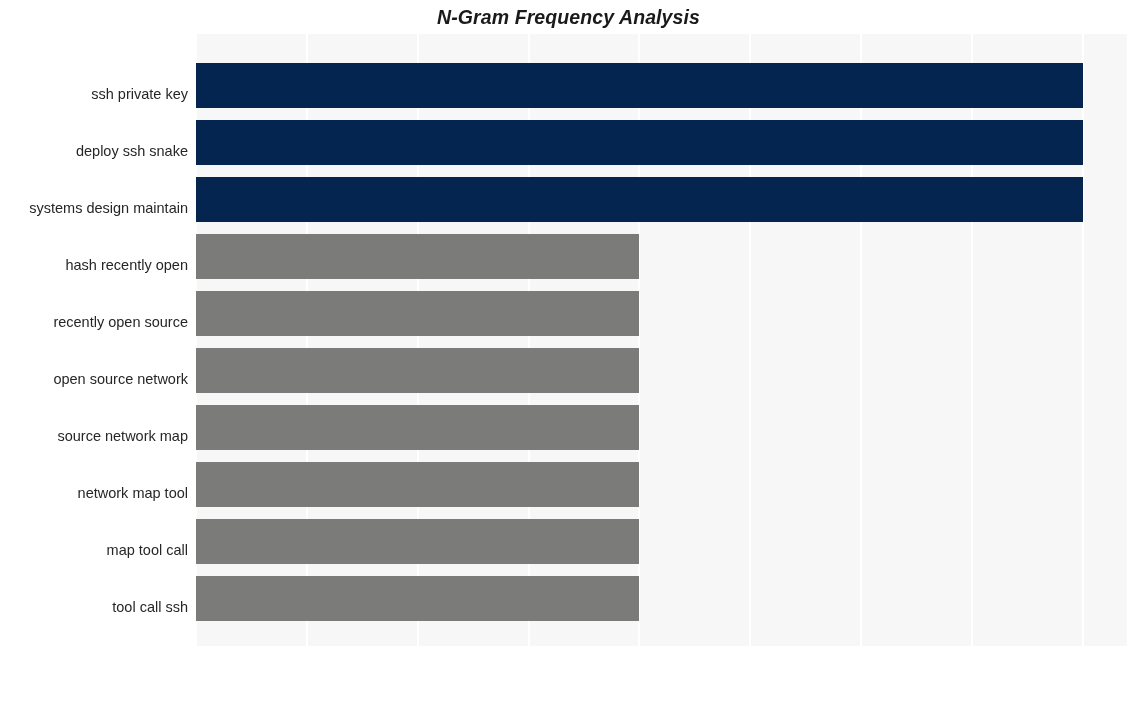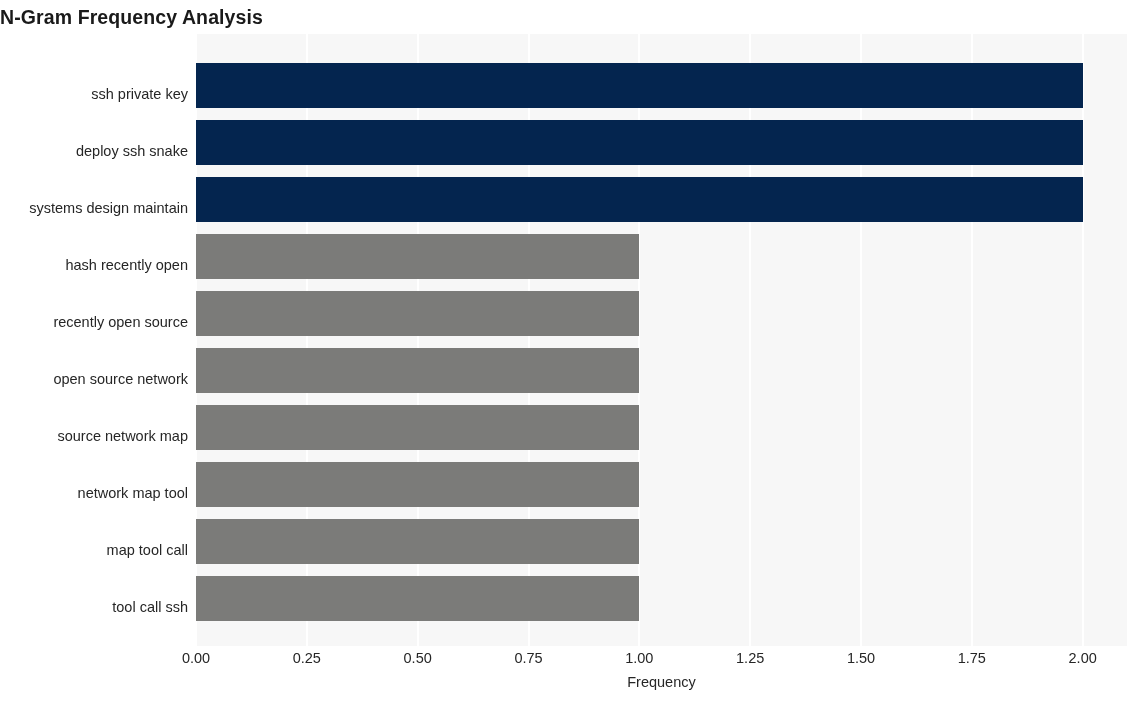--- a/index.html
+++ b/index.html
@@ -24,25 +24,27 @@
     height: 701px;
     background: #ffffff;
   }
 
   
   #chart-title {
     position: absolute;
     left: 0;
     top: 6px;
     width: 1137px;
+    text-align: center;
     font-size: 19.5px;
     font-weight: bold;
     color: #1a1a1a;
     letter-spacing: 0.1px;
     white-space: nowrap;
+    font-style: italic;
   }
 
   
   #plot-area {
     position: absolute;
     left: 196px;
     top: 34px;
     width: 931px;
     height: 612px;
     background: #f7f7f7;
@@ -150,27 +152,15 @@
         <div class="bar gray" style="top: 200px; width: 443.333px; background: rgb(123, 123, 121);"></div>
         <div class="bar gray" style="top: 257px; width: 443.333px; background: rgb(123, 123, 121);"></div>
         <div class="bar gray" style="top: 314px; width: 443.333px; background: rgb(123, 123, 121);"></div>
         <div class="bar gray" style="top: 371px; width: 443.333px; background: rgb(123, 123, 121);"></div>
         <div class="bar gray" style="top: 428px; width: 443.333px; background: rgb(123, 123, 121);"></div>
         <div class="bar gray" style="top: 485px; width: 443.333px; background: rgb(123, 123, 121);"></div>
         <div class="bar gray" style="top: 542px; width: 443.333px; background: rgb(123, 123, 121);"></div>
       </div>
   </div>
 
-  <div id="x-axis">
-      <div class="xtick" style="left: 0px;">0.00</div>
-      <div class="xtick" style="left: 110.833px;">0.25</div>
-      <div class="xtick" style="left: 221.667px;">0.50</div>
-      <div class="xtick" style="left: 332.5px;">0.75</div>
-      <div class="xtick" style="left: 443.333px;">1.00</div>
-      <div class="xtick" style="left: 554.167px;">1.25</div>
-      <div class="xtick" style="left: 665px;">1.50</div>
-      <div class="xtick" style="left: 775.833px;">1.75</div>
-      <div class="xtick" style="left: 886.667px;">2.00</div>
-    </div>
 
-  <div id="x-axis-label">Frequency</div>
 
 </div>
 
 </body></html>

